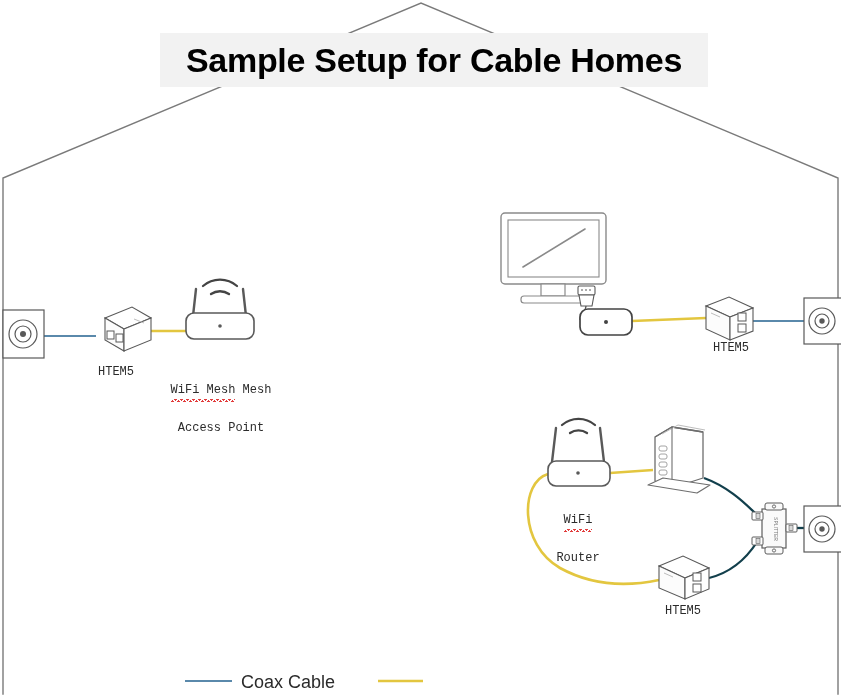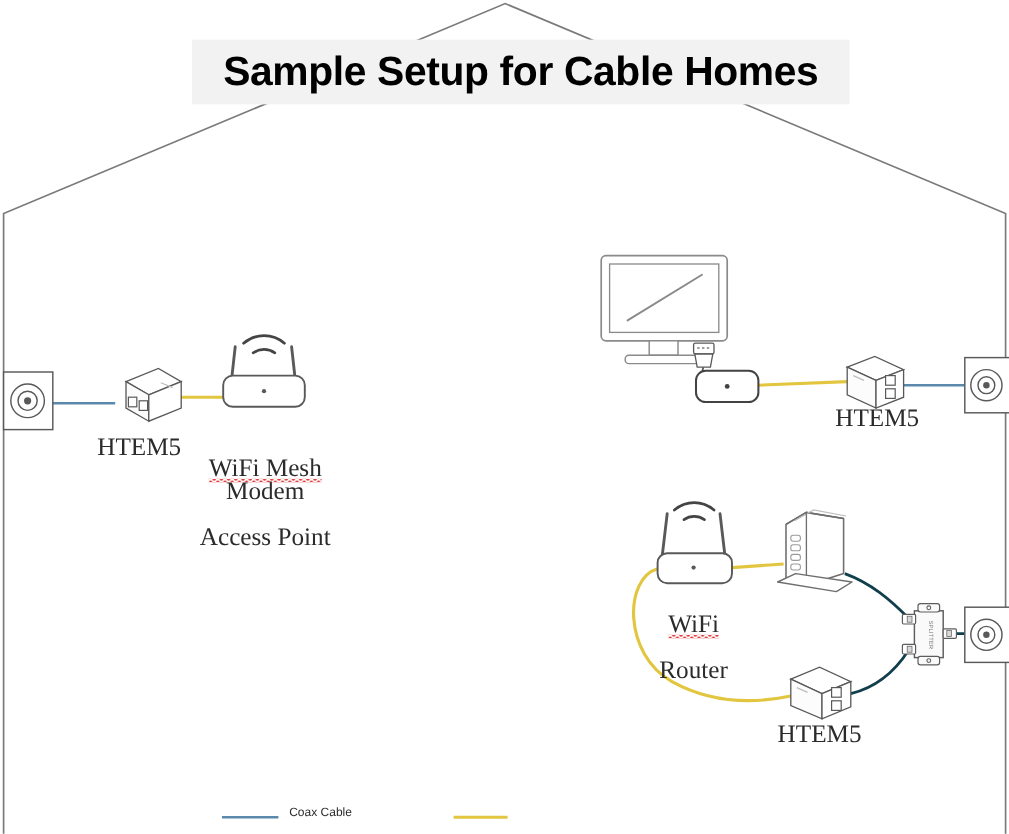--- a/index.html
+++ b/index.html
@@ -9,27 +9,27 @@
   .title-band{
     position:absolute;left:160px;top:33px;width:548px;height:54px;
     background:#f2f2f2;display:flex;align-items:center;justify-content:center;
   }
   .title-text{
     font-family:"Liberation Sans",sans-serif;
     font-size:34px;font-weight:bold;color:#000000;letter-spacing:-0.3px;
     white-space:nowrap;
   }
   .lbl{
-    position:absolute;font-family:Liberation Serif, serif;
-    font-size:21px;color:#2b2b2b;text-align:center;line-height:19px;
+    position:absolute;font-family:Liberation Mono, monospace;
+    font-size:12px;color:#2b2b2b;text-align:center;line-height:19px;
     white-space:pre-line;
   }
   .legend-label{
     position:absolute;font-family:"Liberation Sans",sans-serif;
-    font-size:10px;color:#2b2b2b;white-space:nowrap;
+    font-size:18px;color:#2b2b2b;white-space:nowrap;
   }
   .sp{position:relative;display:inline-block;text-align:center;}
   .sp::after{
     content:"";position:absolute;left:0;right:0;bottom:-2px;height:3px;
     background-image:
       radial-gradient(circle at 1.5px 2.6px, #e23b3b 1.2px, transparent 1.4px),
       radial-gradient(circle at 4.5px 0.4px, #e23b3b 1.2px, transparent 1.4px);
     background-size:6px 3px;background-repeat:repeat-x;
   }
 </style>
@@ -204,21 +204,21 @@
     </g>
   </svg>
 
   <div class="title-band">
     <span class="title-text">Sample Setup for Cable Homes</span>
   </div>
 
   <div class="lbl" style="left:56px;top:363px;width:120px;">HTEM5</div>
 
   <div class="lbl" style="left:150px;top:362px;width:142px;">
-    <span class="sp">WiFi Mesh</span><span> Modem</span><br>
+    <span class="sp">WiFi Mesh</span><span> Mesh</span><br>
     <span>Access Point</span>
   </div>
 
 
   <div class="lbl" style="left:671px;top:339px;width:120px;">HTEM5</div>
 
   <div class="lbl" style="left:531px;top:492px;width:94px;">
     <span class="sp">WiFi</span><br>
     <span>Router</span>
   </div>

